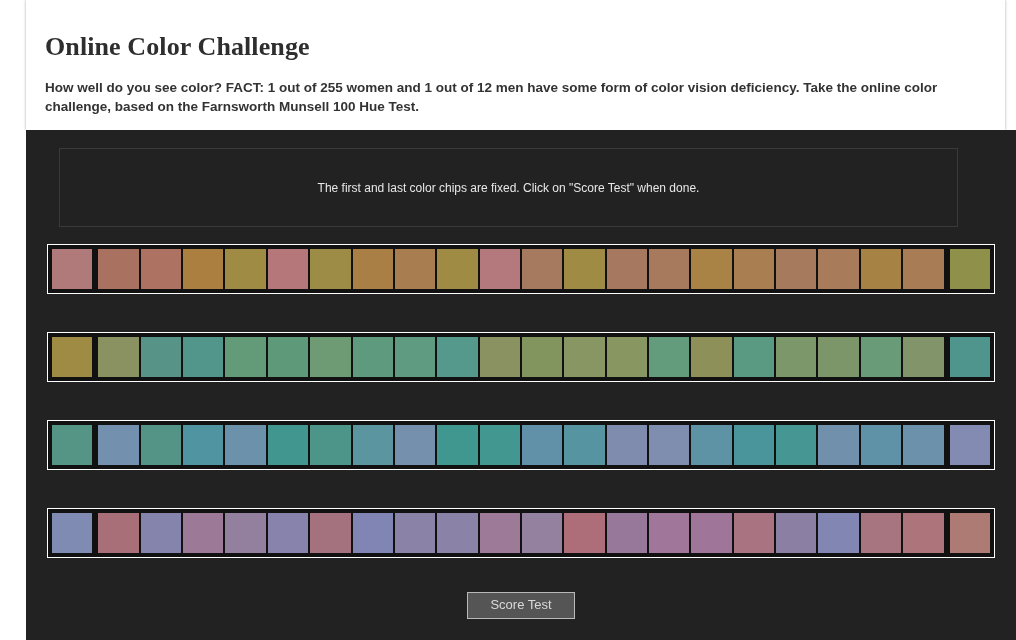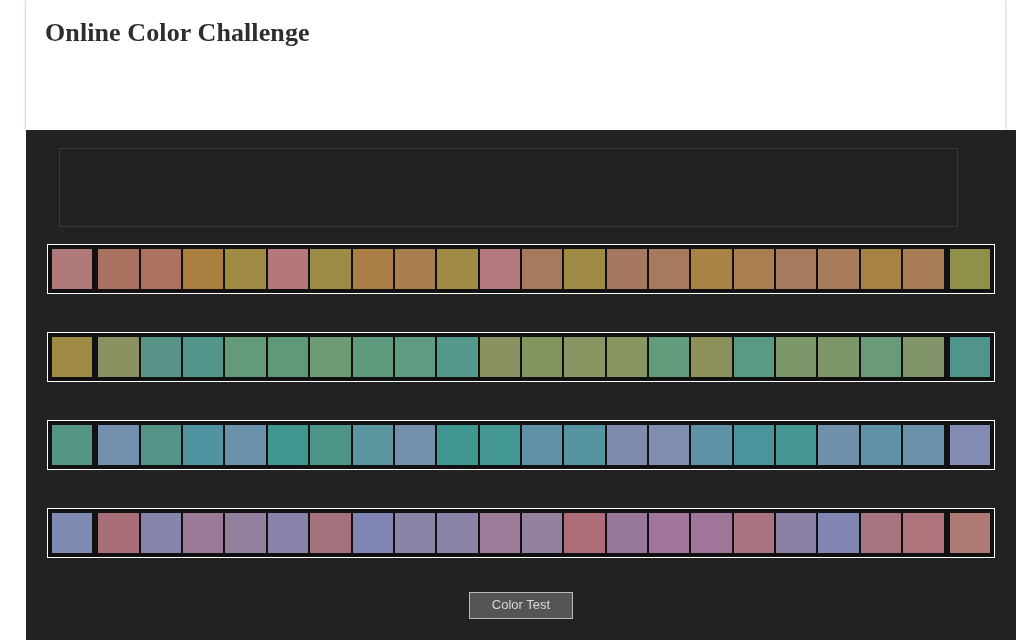--- a/index.html
+++ b/index.html
@@ -28,21 +28,21 @@
     left: 26px;
     top: 0;
     width: 979px;
     height: 130px;
     background: #ffffff;
     box-shadow: -1px 0 2px rgba(0,0,0,0.16), 1px 0 2px rgba(0,0,0,0.16);
     box-sizing: border-box;
   }
 
   .header-inner {
-    padding: 18px 26px 0 19px;
+    padding: 32px 26px 0 19px;
   }
 
   #page-title {
     font-family: "Liberation Serif", serif;
     font-size: 26px;
     font-weight: 700;
     color: #2e2e2e;
     letter-spacing: 0.1px;
     margin: 0 0 16px 0;
     line-height: 1.15;
@@ -151,26 +151,28 @@
   }
 </style>
 </head>
 <body>
 
 <div id="page">
 
   <div class="header-shell">
     <div class="header-inner">
       <h1 id="page-title">Online Color Challenge</h1>
+      <p id="page-intro">How well do you see color? FACT: 1 out of 255 women and 1 out of 12 men have some form of color vision deficiency. Take the online color challenge, based on the Farnsworth Munsell 100 Hue Test.</p>
     </div>
   </div>
 
   <div class="test-area">
 
     <div class="instructions">
+      <div class="instr-line2">The first and last color chips are fixed. Click on "Score Test" when done.</div>
     </div>
 
     <div class="rows" id="color-rows">
         <div class="color-row">
           <div class="chip fixed-first" style="background: rgb(176, 122, 122);"></div>
           <div class="chip" style="background: rgb(169, 113, 95);"></div>
           <div class="chip" style="background: rgb(173, 114, 97);"></div>
           <div class="chip" style="background: rgb(171, 127, 64);"></div>
           <div class="chip" style="background: rgb(160, 139, 69);"></div>
           <div class="chip" style="background: rgb(181, 119, 122);"></div>
@@ -259,17 +261,17 @@
           <div class="chip" style="background: rgb(170, 115, 130);"></div>
           <div class="chip" style="background: rgb(139, 128, 164);"></div>
           <div class="chip" style="background: rgb(129, 134, 179);"></div>
           <div class="chip" style="background: rgb(166, 117, 127);"></div>
           <div class="chip" style="background: rgb(174, 116, 124);"></div>
           <div class="chip fixed-last" style="background: rgb(173, 122, 116);"></div>
         </div>
       </div>
 
     <div class="score-wrap">
-      <button id="score-test-button">Color Test</button>
+      <button id="score-test-button">Score Test</button>
     </div>
 
   </div>
 </div>
 
 </body></html>

